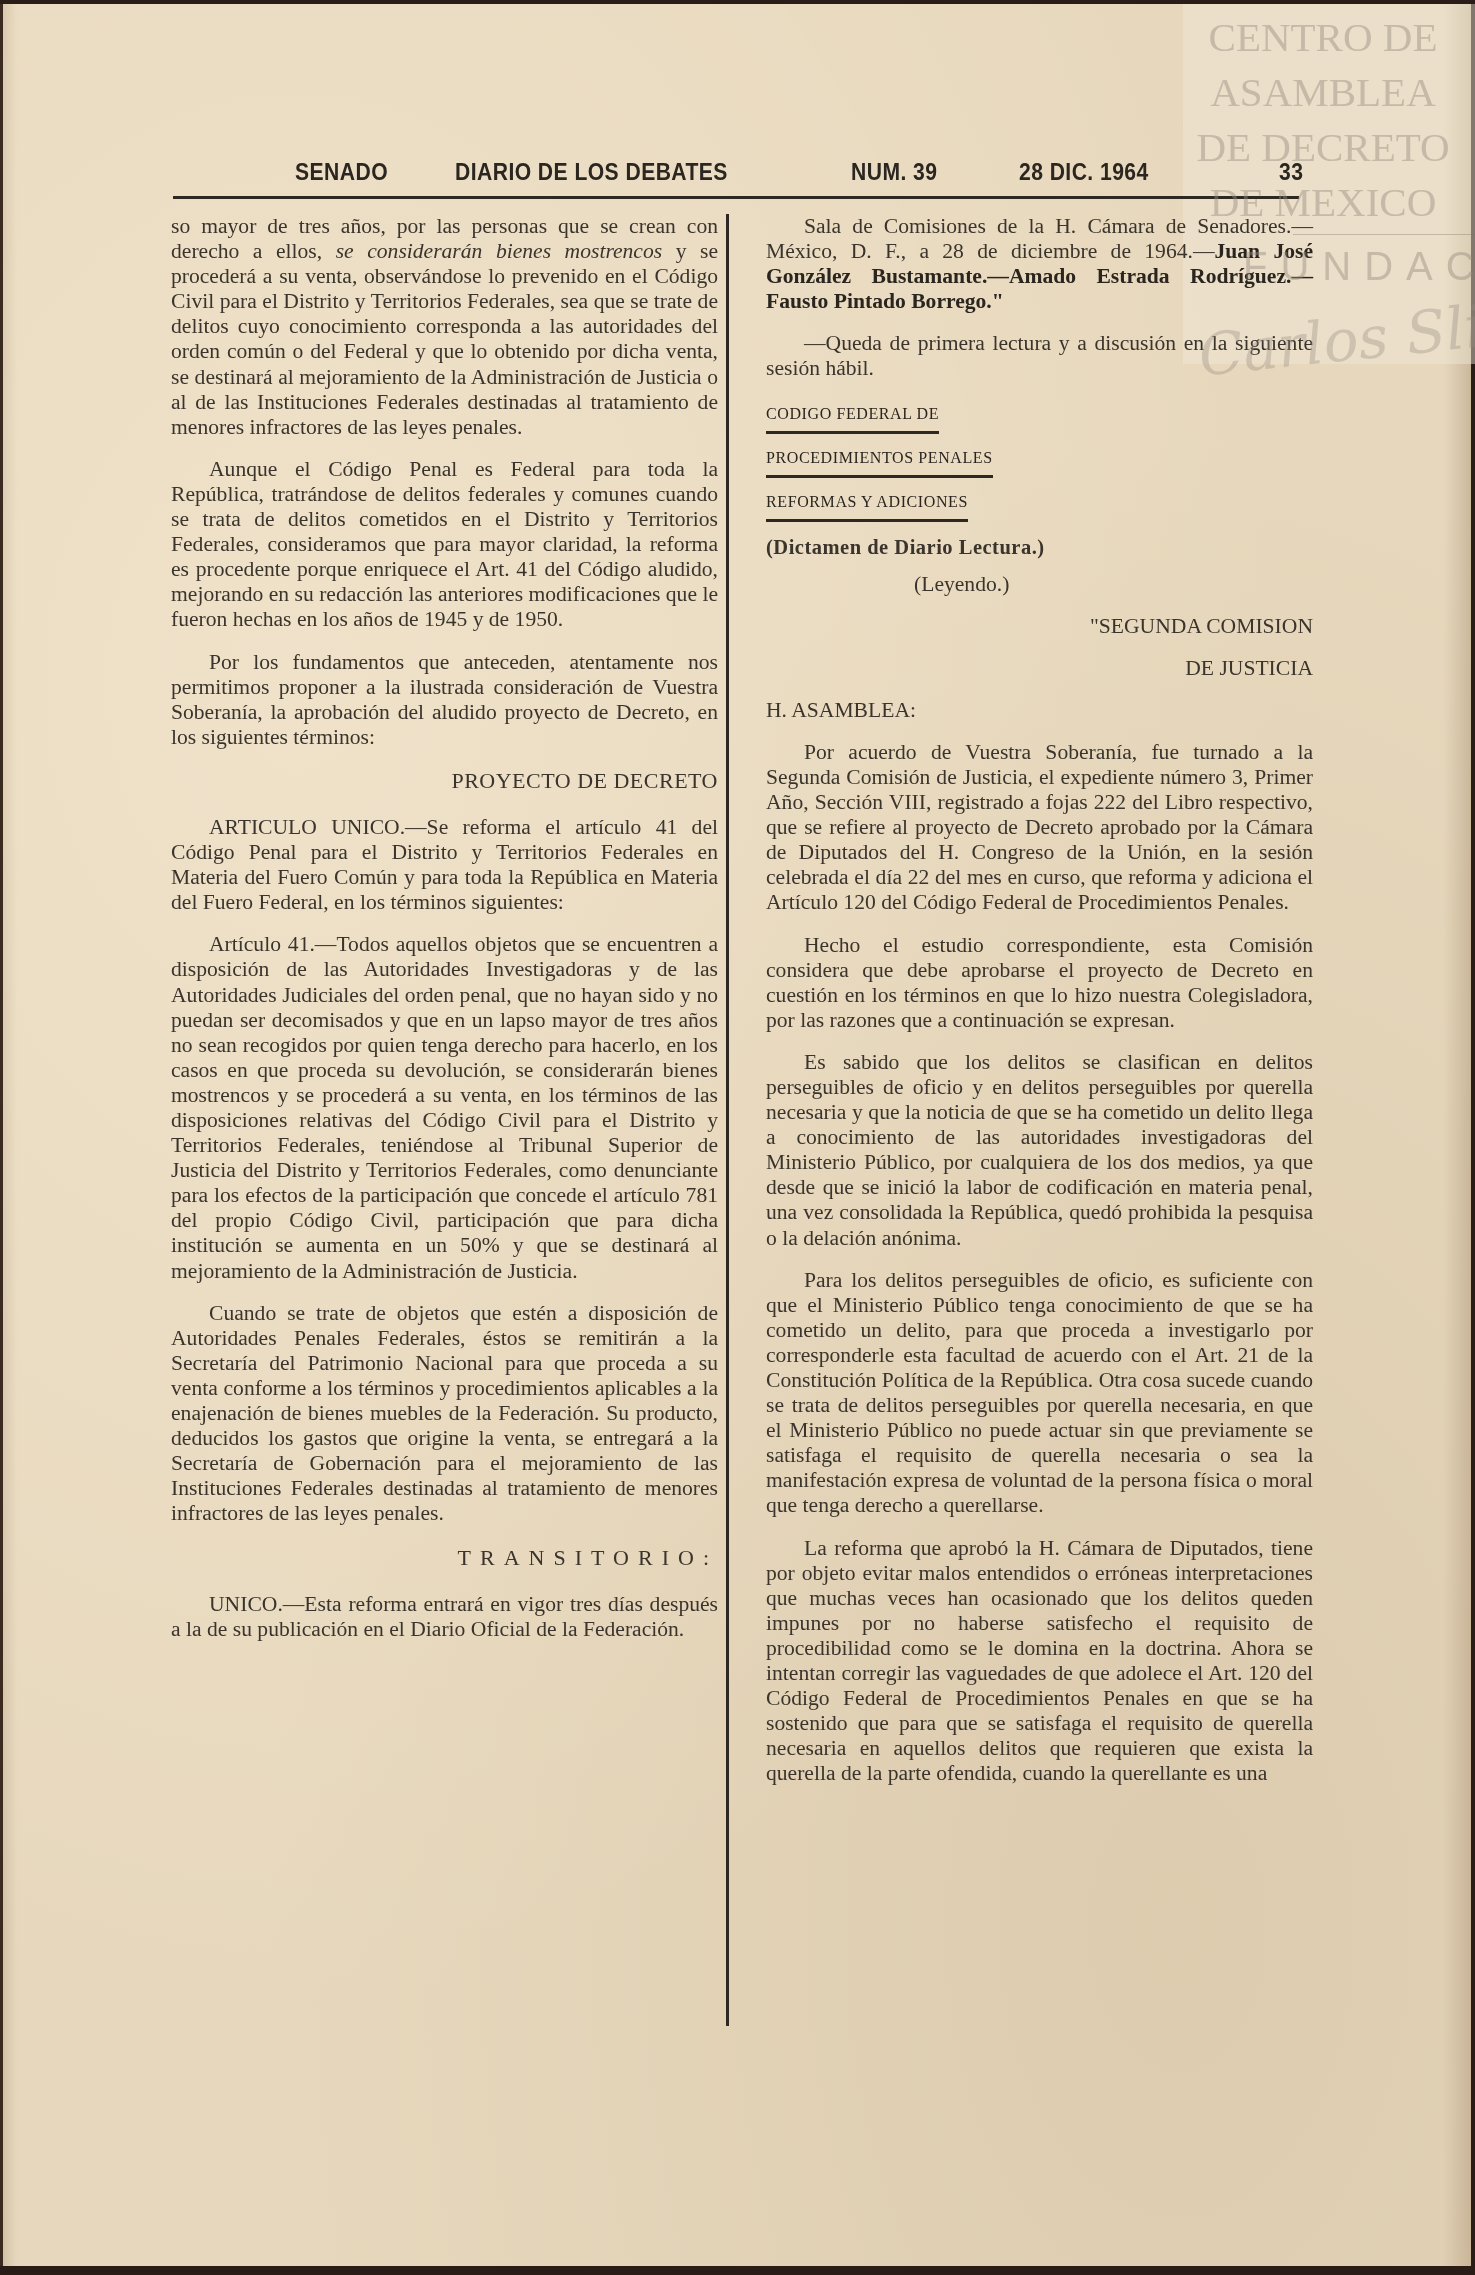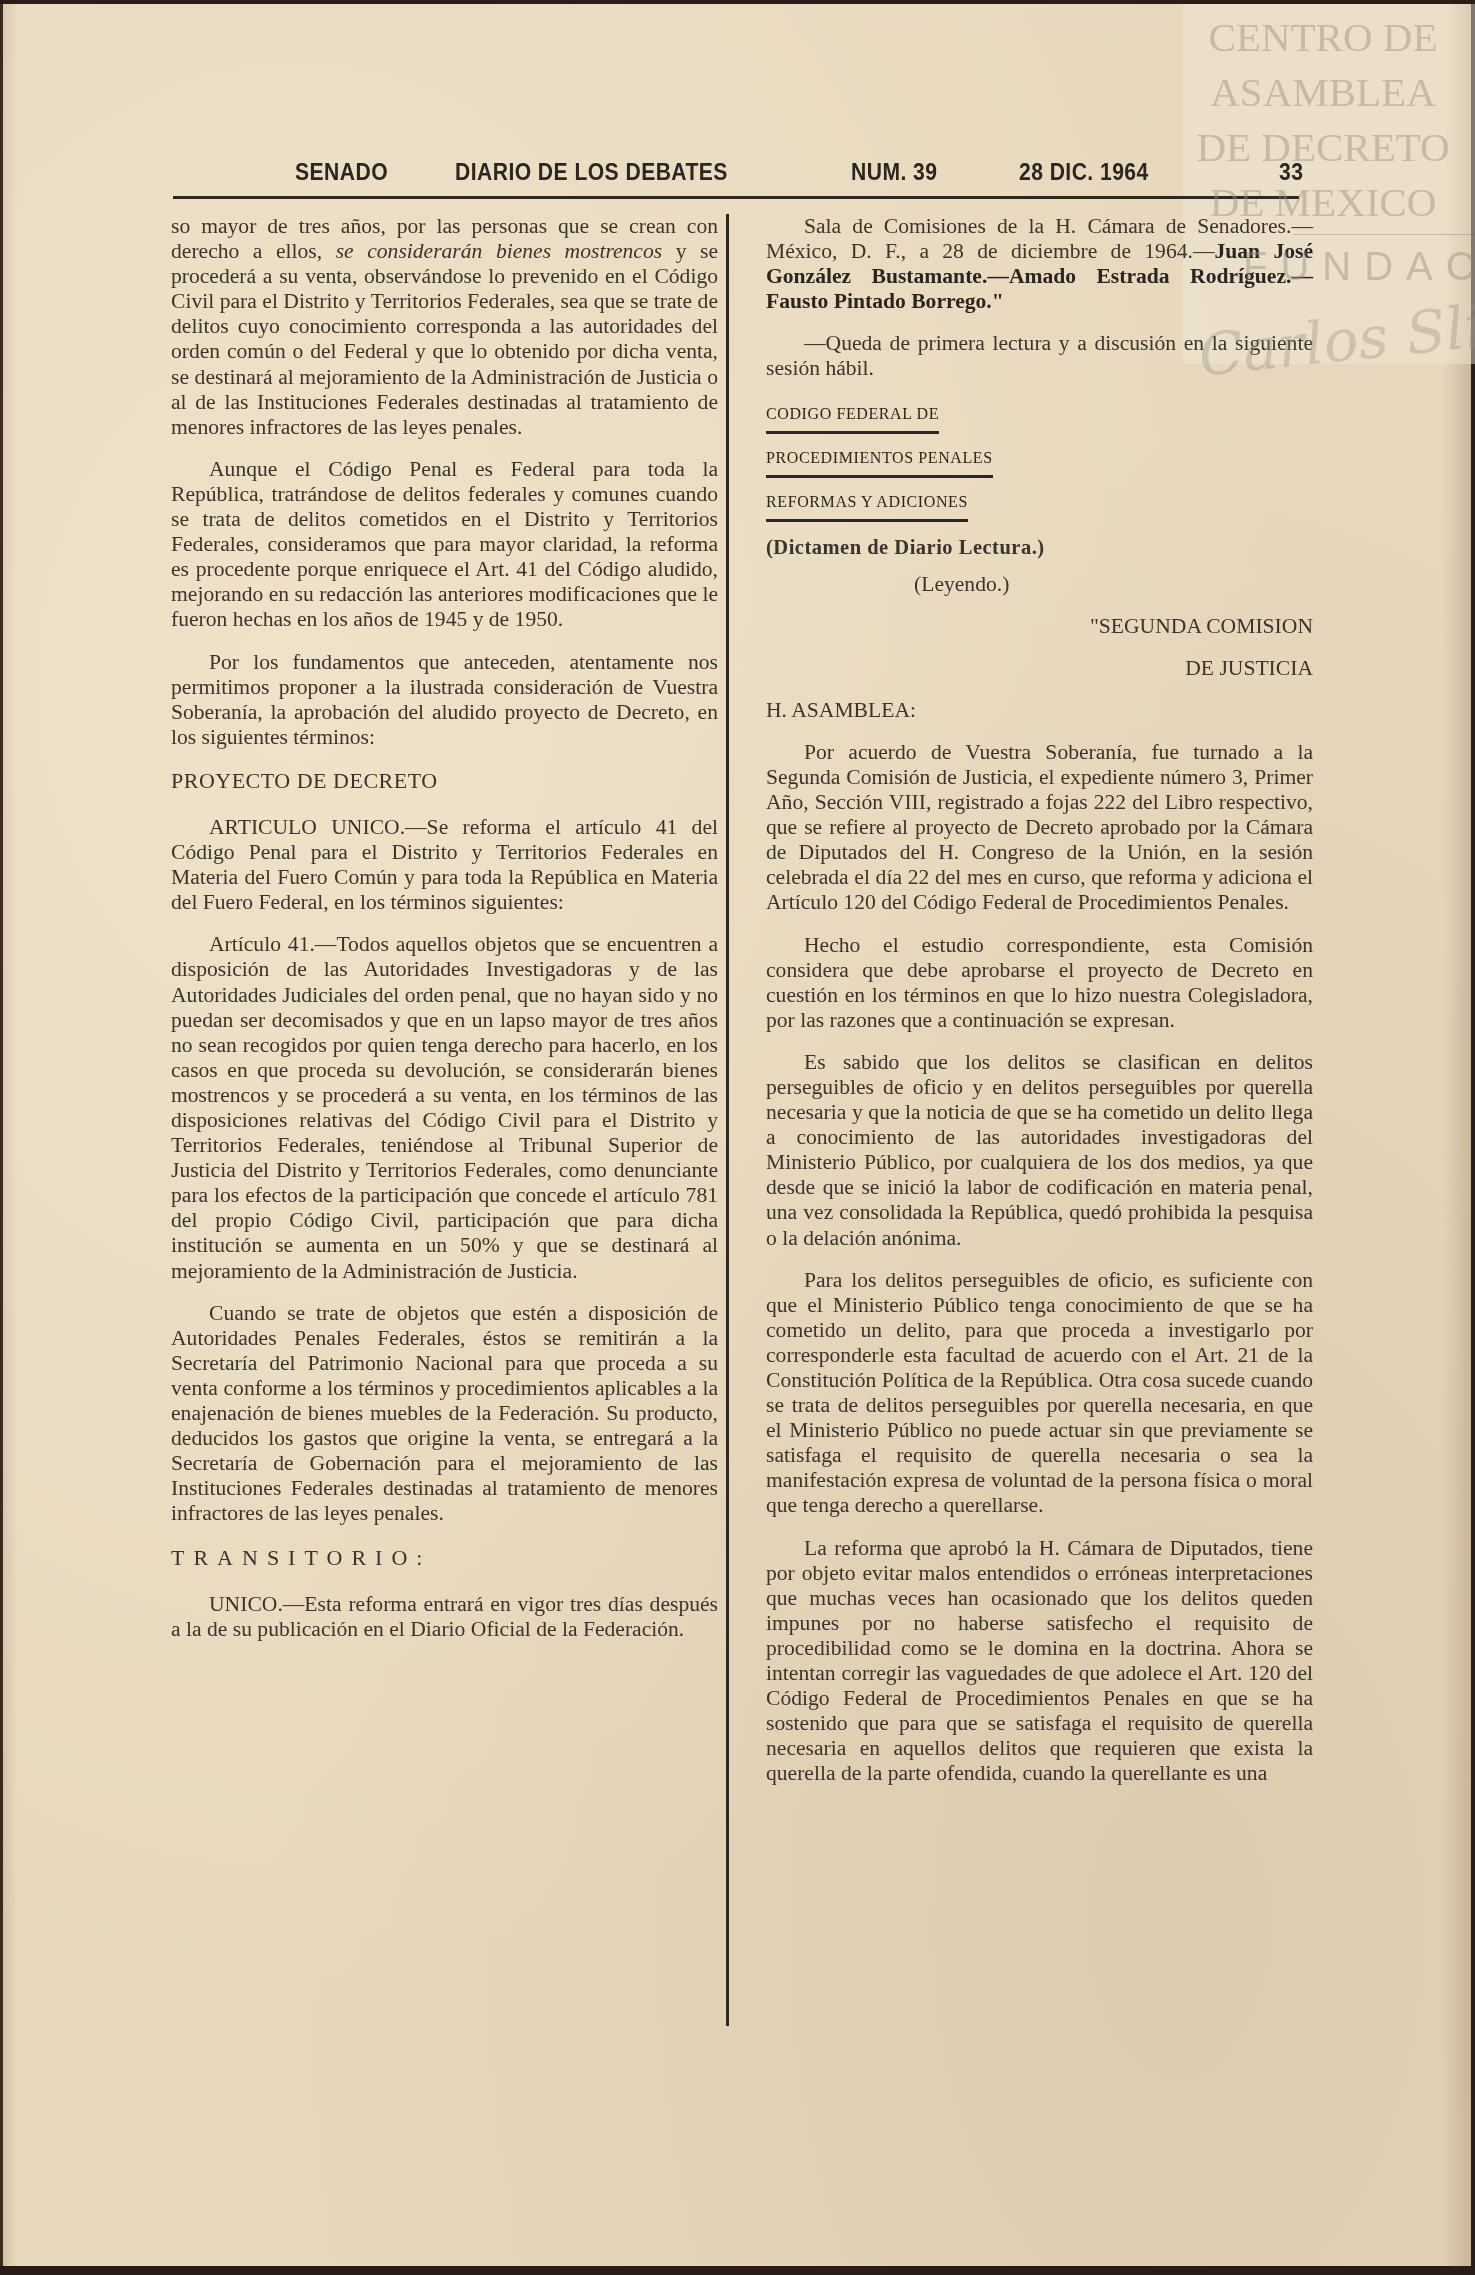--- a/index.html
+++ b/index.html
@@ -30,21 +30,21 @@
     position:absolute; left:723px; top:210px; width:3px; height:1812px; background:#2d2822;
   }
   .col {
     position:absolute; color:#3a342c; font-size:21.6px; line-height:25.1px;
     text-align:justify; hyphens:none;
   }
   .col.left { left:168px; top:210px; width:547px; }
   .col.right { left:748px; top:210px; width:547px;margin-left:15px; }
   .col p { margin:0 0 17px 0; text-indent:38px; }
   .col p.noindent { text-indent:0; }
-  .center-h { text-align:left; margin:18px 0 22px 0; font-size:22px; letter-spacing:0.5px; }
+  .center-h { text-align:right; margin:18px 0 22px 0; font-size:22px; letter-spacing:0.5px; }
   .spaced { letter-spacing:9px; }
   em { font-style:italic; }
   b { font-weight:bold; color:#2a251f; }
   .section-title {
     font-weight:normal; font-size:16px; color:#2a251f; letter-spacing:0.6px;
     display:inline-block; border-bottom:3px solid #2d2822; padding-bottom:2px; margin:0 0 9px 0;
     line-height:30px;
   }
   .sub { font-weight:bold; font-size:20.5px; letter-spacing:0.5px; margin:4px 0 12px 0; }
   .leyendo { text-align:left; margin:0; padding-left:110px; }

